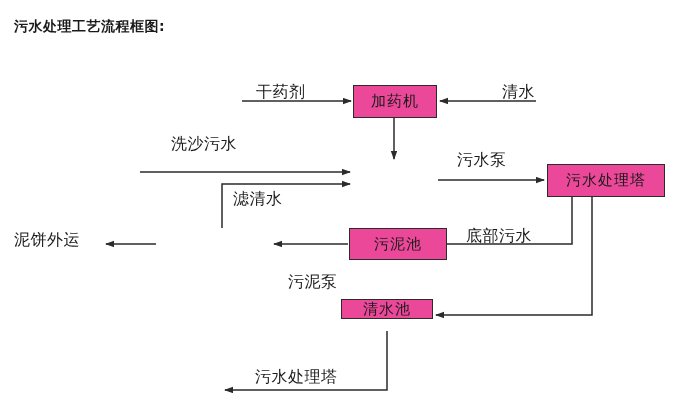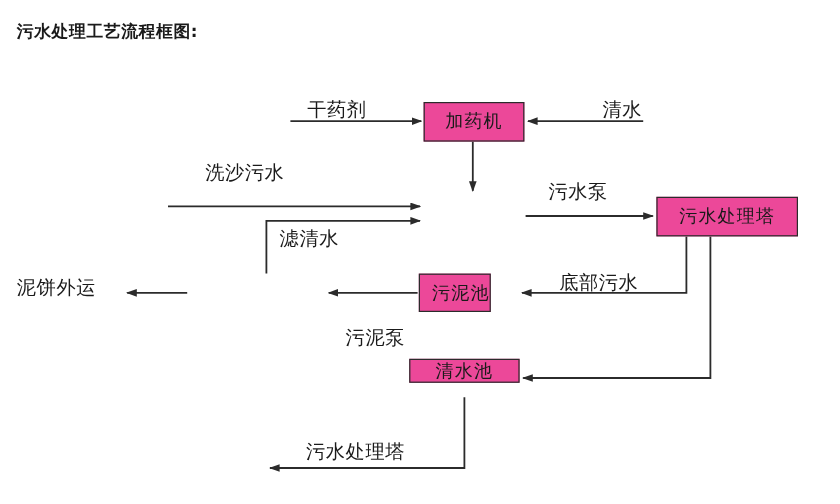--- a/index.html
+++ b/index.html
@@ -100,21 +100,21 @@
   <div class="node" style="left:353px; top:85px; width:84px; height:33px;">
     <span>加药机</span>
   </div>
 
 
   <div class="node" style="left:547px; top:164px; width:118px; height:33px;">
     <span>污水处理塔</span>
   </div>
 
 
-  <div class="node" style="left:349px; top:228px; width:60px; height:32px;justify-content:flex-end;">
+  <div class="node" style="left:349px; top:228px; width:98px; height:32px;">
     <span>污泥池</span>
   </div>
 
   <div class="node" style="left:341px; top:299px; width:92px; height:20px;">
     <span>清水池</span>
   </div>
 
   <div class="edge-label" style="left:256px; top:82px;">干药剂</div>
   <div class="edge-label" style="left:478px; top:82px;margin-left:24px;">清水</div>
   <div class="edge-label" style="left:171px; top:134px;">洗沙污水</div>

